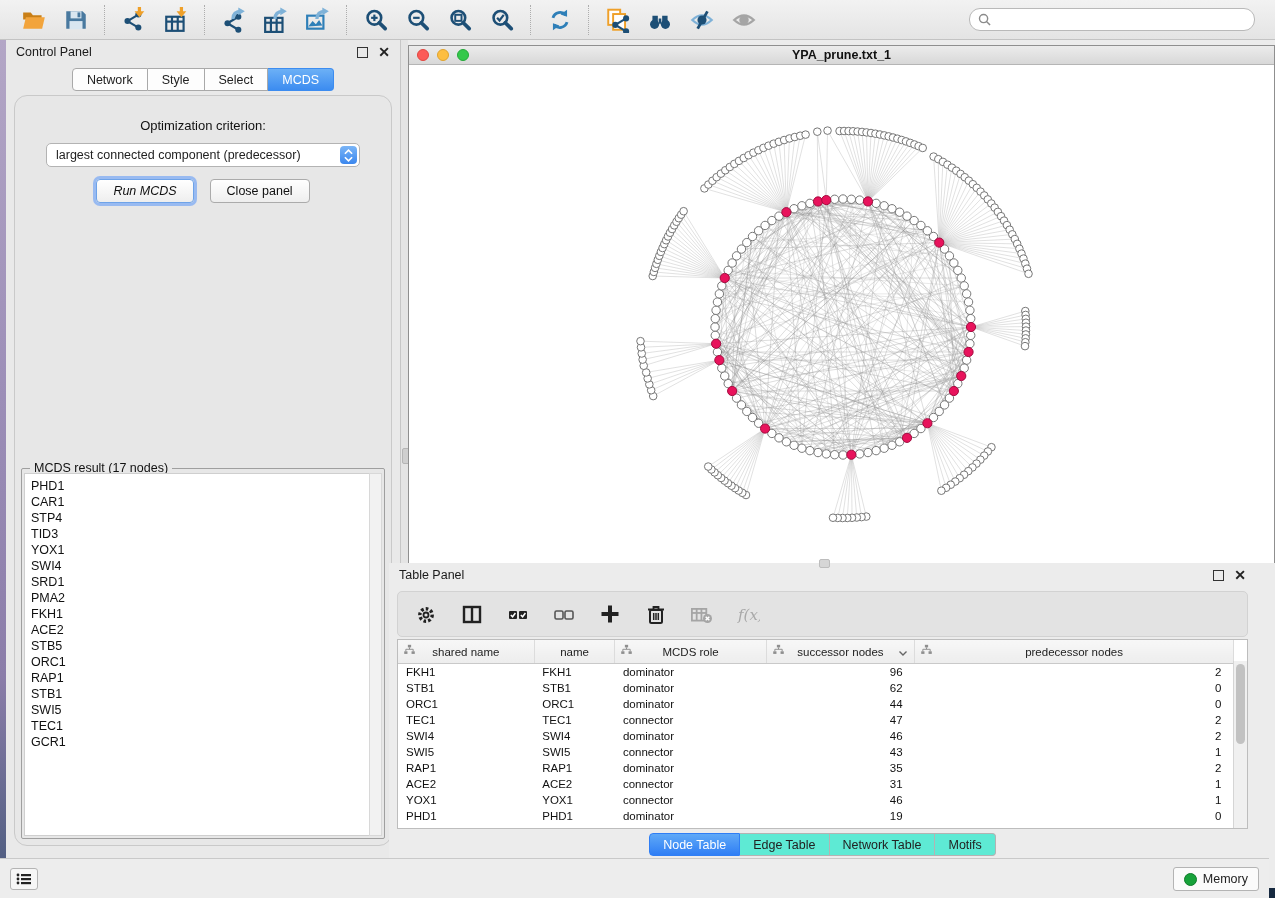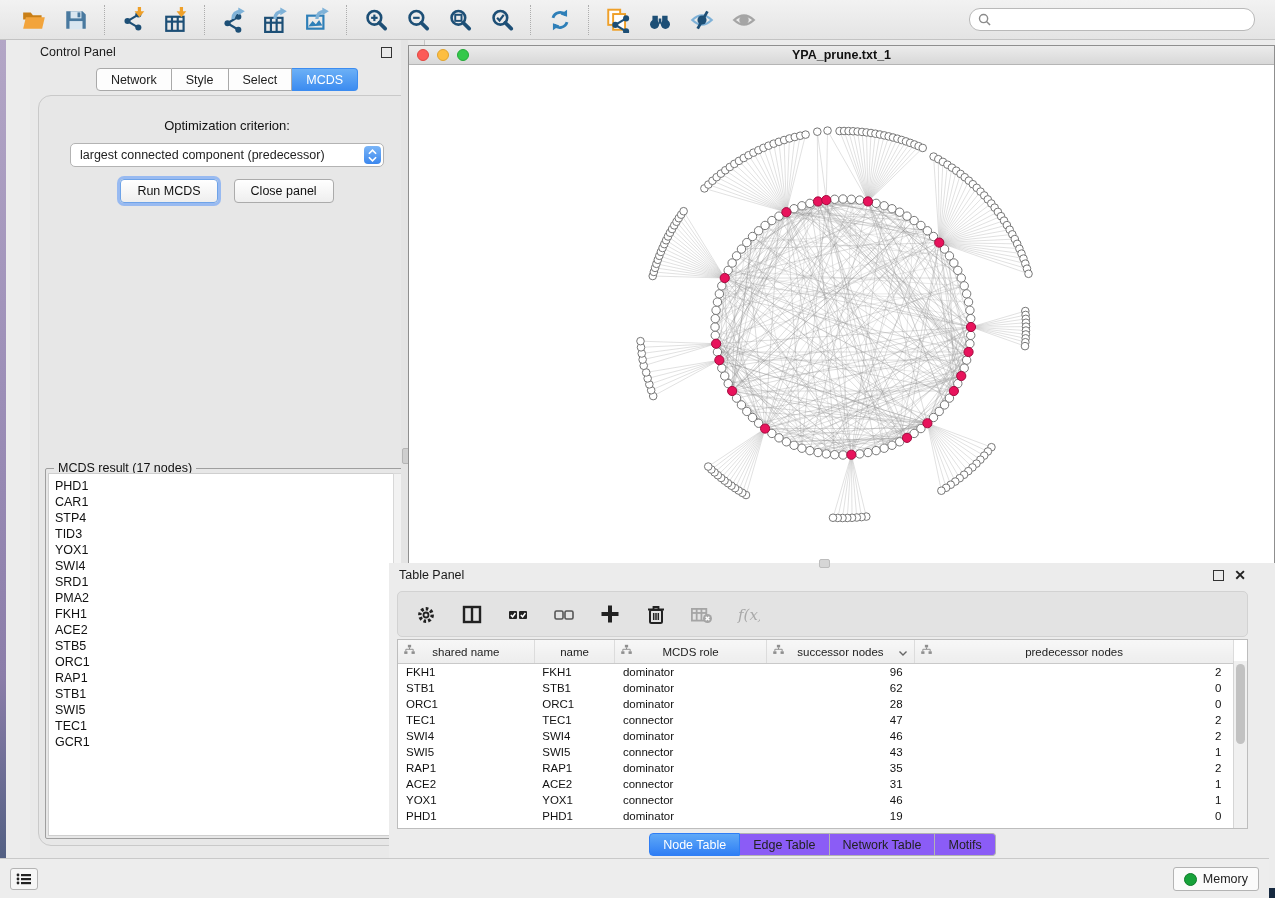--- a/index.html
+++ b/index.html
@@ -19,21 +19,21 @@
   .tb-group{display:flex;align-items:center;gap:14px;padding:0 14px;}
   .tb-sep{width:1px;height:30px;border-left:1px dotted #adadad;}
   .tb-btn{width:28px;height:28px;display:flex;align-items:center;justify-content:center;cursor:pointer;}
   .tb-btn svg{width:26px;height:26px;}
   .tb-search{margin-left:auto;margin-right:20px;width:268px;height:21px;background:#fff;
     border:1px solid #b9b9b9;border-radius:11px;display:flex;align-items:center;padding:0 8px;gap:5px;}
   .tb-search input{border:none;outline:none;flex:1;font-size:12px;background:transparent;font-family:"Liberation Sans",sans-serif;}
 
   
   .control-panel{left:6px;top:40px;width:395px;height:818px;background:#e9e9e9;box-sizing:border-box;
-    border-right:1px solid #c6c6c6;margin-left:24px;}
+    border-right:1px solid #c6c6c6;}
   .panel-header{height:24px;display:flex;align-items:center;padding:0 10px;font-size:12.5px;color:#1a1a1a;}
   .panel-header .spacer{flex:1;}
   .float-box{width:9px;height:9px;border:1.5px solid #333;display:inline-block;cursor:pointer;}
   .close-x{font-size:14px;font-weight:bold;color:#222;margin-left:10px;cursor:pointer;line-height:1;}
   .cp-tabs{display:flex;justify-content:center;margin-top:4px;position:relative;z-index:2;}
   .cp-tab{height:21px;padding:0 14px;display:flex;align-items:center;font-size:12.5px;background:#fdfdfd;
     border:1px solid #a9a9a9;border-left:none;cursor:pointer;}
   .cp-tab:first-child{border-left:1px solid #a9a9a9;border-radius:4px 0 0 4px;}
   .cp-tab:last-child{border-radius:0 4px 4px 0;}
   .cp-tab.active{background:linear-gradient(#6cb0f6,#3c8cf0);border-color:#3c8cf0;color:#fff;}
@@ -42,21 +42,21 @@
   .opt-label{text-align:center;margin-top:22px;font-size:13px;color:#111;}
   .opt-select{margin:10px auto 0;width:312px;height:22px;background:#fff;border:1px solid #b3b3b3;
     border-radius:5px;display:flex;align-items:center;font-size:12.5px;cursor:pointer;position:relative;}
   .opt-select .val{flex:1;padding-left:9px;white-space:nowrap;overflow:hidden;}
   .opt-stepper{width:17px;height:18px;margin-right:2px;border-radius:4px;
     background:linear-gradient(#7ab5f7,#3b87ee);display:flex;flex-direction:column;align-items:center;justify-content:center;gap:1px;}
   .opt-stepper svg{display:block;}
   .cp-buttons{display:flex;justify-content:center;gap:16px;margin-top:12px;}
   .btn{height:22px;padding:0 16px;font-size:12.5px;background:linear-gradient(#ffffff,#eeeeee);
     border:1px solid #ababab;border-radius:4px;cursor:pointer;display:flex;align-items:center;color:#111;}
-  .btn.focused{box-shadow:0 0 0 3px rgba(87,150,250,.55);border-color:#6ea3e8;}
+  .btn.focused{box-shadow:0 0 0 3px rgba(87,150,250,.55);border-color:#6ea3e8;font-style:italic;}
   .mcds-group{position:absolute;left:6px;right:6px;top:372px;bottom:6px;border:1px solid #9f9f9f;border-radius:2px;}
   .mcds-group-title{position:absolute;top:-8px;left:8px;background:#e7e7e7;padding:0 4px;font-size:12.5px;color:#111;}
   .mcds-list{position:absolute;left:2px;right:14px;top:4px;bottom:2px;background:#fff;border:1px solid #cfcfcf;
     overflow:hidden;padding:4px 0 0 6px;font-size:12.5px;line-height:16px;color:#111;}
   .mcds-scroll{position:absolute;right:2px;top:4px;bottom:2px;width:11px;background:#f2f2f2;border:1px solid #d8d8d8;}
 
   
   .v-split{left:401px;top:40px;width:7px;height:818px;background:#e4e4e4;}
   .v-split .grip{position:absolute;top:408px;left:0.5px;width:6px;height:14px;background:#cfcfcf;border:1px solid #b5b5b5;border-radius:2px;}
   .h-grip{position:absolute;left:430px;top:-4px;width:9px;height:7px;background:#d6d6d6;border:1px solid #bdbdbd;border-radius:2px;}
@@ -85,21 +85,21 @@
   .ntable th{height:21px;background:linear-gradient(#f7f7f7,#ededed);border-bottom:1px solid #c9c9c9;
     border-right:1px solid #dcdcdc;font-weight:normal;color:#222;position:relative;text-align:center;
     white-space:nowrap;overflow:hidden;cursor:pointer;}
   .ntable th .hicon{position:absolute;left:5px;top:4px;}
   .ntable th .chev{position:absolute;right:6px;top:7px;}
   .ntable td{height:16px;padding:0 8px;white-space:nowrap;overflow:hidden;color:#111;cursor:default;}
   .ntable td.num{text-align:right;padding-right:12px;}
   .tbl-vscroll{position:absolute;right:0;top:21px;bottom:0;width:13px;background:#f0f0f0;border-left:1px solid #d5d5d5;}
   .tbl-vscroll .thumb{position:absolute;top:3px;left:1.5px;width:9px;height:80px;background:#c2c2c2;border-radius:5px;}
   .tp-tabs-row{position:absolute;left:0;right:0;top:268px;height:27px;background:#ececec;display:flex;justify-content:center;align-items:center;}
-  .tp-tab{height:21px;padding:0 13px;display:flex;align-items:center;font-size:12.5px;background:#8b5cf6;
+  .tp-tab{height:21px;padding:0 13px;display:flex;align-items:center;font-size:12.5px;background:#5eead4;
     border:1px solid #b3b3b3;border-left:none;cursor:pointer;color:#222;}
   .tp-tab:first-child{border-left:1px solid #b3b3b3;border-radius:4px 0 0 4px;}
   .tp-tab:last-child{border-radius:0 4px 4px 0;}
   .tp-tab.active{background:linear-gradient(#5fa9f7,#2f7ef5);color:#fff;border-color:#2f7ef5;}
 
   
   .statusbar{left:0;top:858px;width:1269px;height:41px;background:#ededed;border-top:1px solid #c9c9c9;
     display:flex;align-items:center;box-sizing:border-box;padding:0 10px;}
   .sb-left-btn{width:26px;height:20px;background:#f6f6f6;border:1px solid #b4b4b4;border-radius:3px;
     display:flex;align-items:center;justify-content:center;cursor:pointer;}
@@ -1212,21 +1212,21 @@
             <td>STB1</td>
             <td>STB1</td>
             <td>dominator</td>
             <td class="num">62</td>
             <td class="num">0</td>
           </tr>
           <tr>
             <td>ORC1</td>
             <td>ORC1</td>
             <td>dominator</td>
-            <td class="num">28</td>
+            <td class="num">44</td>
             <td class="num">0</td>
           </tr>
           <tr>
             <td>TEC1</td>
             <td>TEC1</td>
             <td>connector</td>
             <td class="num">47</td>
             <td class="num">2</td>
           </tr>
           <tr>

